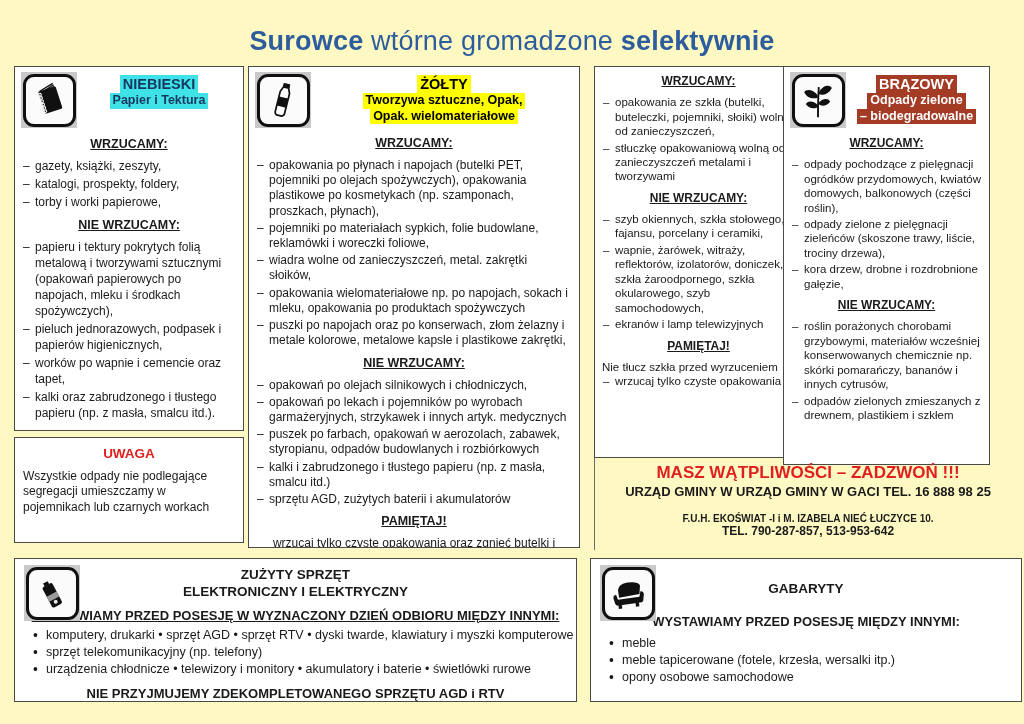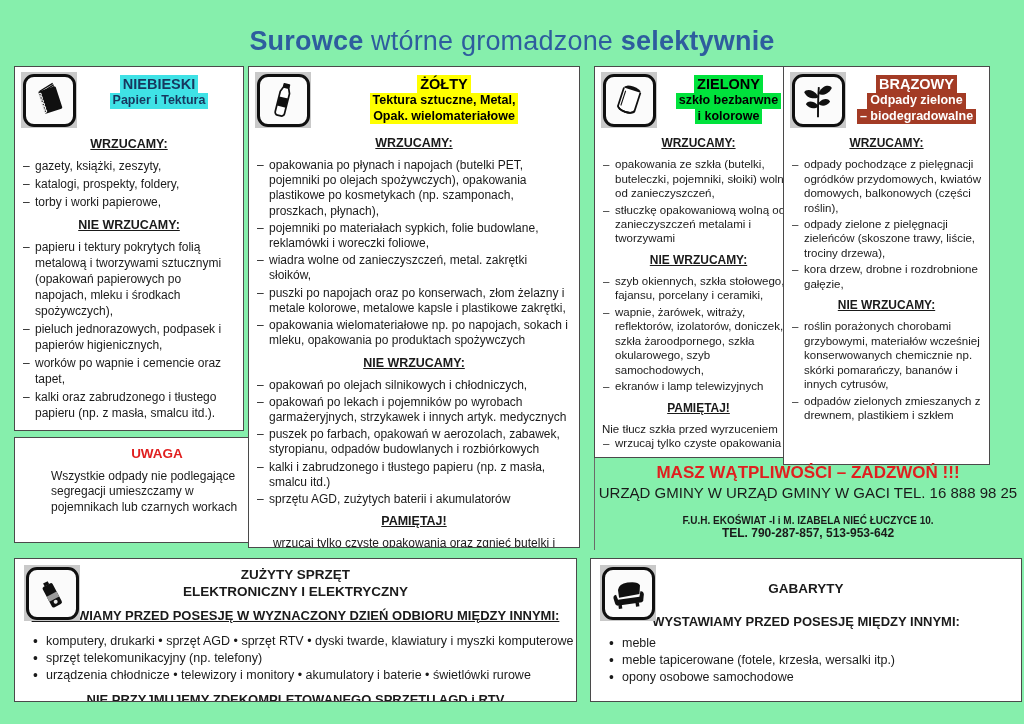--- a/index.html
+++ b/index.html
@@ -1,27 +1,27 @@
 <!DOCTYPE html>
 <html lang="pl"><head>
 <meta charset="utf-8">
 <style>
   html,body{margin:0;padding:0;background:#fff;}
-  .page{position:relative;width:1024px;height:724px;background:#86efac;
+  .page{position:relative;width:1024px;height:724px;background:#fef9c3;
         font-family:"Liberation Sans","DejaVu Sans",sans-serif;color:#1a1a1a;overflow:hidden;}
   
   .title{position:absolute;top:26px;left:0;width:100%;text-align:center;font-size:27px;letter-spacing:.2px;}
   .title .b{font-weight:bold;}
   
   .panel{position:absolute;border:1px solid #4a4a4a;background:#fff;overflow:hidden;}
   #p-blue  {left:14px; top:66px; width:228px;height:363px;font-size:12px;  line-height:1.33;}
   #p-yellow{left:248px;top:66px; width:330px;height:480px;font-size:12px;  line-height:1.27;}
   #p-green {left:594px;top:66px; width:207px;height:390px;font-size:11.5px;line-height:1.26;}
   #p-brown {left:783px;top:66px; width:205px;height:397px;font-size:11.5px;line-height:1.26;}
-  #uwaga   {left:14px; top:437px;width:228px;height:104px;font-size:12px;line-height:1.3;padding-left:28px;}
+  #uwaga   {left:14px; top:437px;width:228px;height:104px;font-size:12px;line-height:1.3;}
   #contact {left:594px;top:458px;width:426px;height:92px;border-left:1px solid #6a6a6a;text-align:center;}
   #electro {left:14px; top:558px;width:561px;height:142px;font-size:12.5px;line-height:1.3;}
   #bulky   {left:590px;top:558px;width:430px;height:142px;font-size:12.5px;line-height:1.3;}
   
   .phead{display:flex;align-items:flex-start;gap:4px;padding:5px 6px 1px 6px;}
   .icon-box{flex:0 0 auto;width:56px;height:56px;background:#c9c9c9;display:flex;align-items:center;justify-content:center;}
   .icon-frame{width:47px;height:47px;border:3px solid #101010;border-radius:11px;background:#fbfbfb;
               display:flex;align-items:center;justify-content:center;}
   .hl-lines{flex:1;text-align:center;padding-top:3px;}
   .hl{display:table;margin:0 auto;background:var(--hl,#ff0);font-weight:bold;font-size:12.5px;padding:0 3px;line-height:1.25;}
@@ -30,29 +30,29 @@
   .sechead{font-weight:bold;text-decoration:underline;text-align:center;margin:7px 0 6px 0;font-size:1.04em;}
   .pbody{padding:0 7px;}
   .dlist .ditem{position:relative;padding-left:13px;margin:0 0 2px 0;}
   .dlist .ditem::before{content:"–";position:absolute;left:1px;top:0;}
   .center{text-align:center;}
   
   #uwaga .utitle{font-weight:bold;text-align:center;margin:7px 0 6px 0;font-size:13.5px;}
   #uwaga .utext{padding:0 8px;}
   
   #contact .c1{font-weight:bold;font-size:17px;padding-top:5px;}
-  #contact .c2{font-weight:normal;font-size:15px;margin-top:1px;}
+  #contact .c2{font-weight:bold;font-size:13px;margin-top:1px;}
   #contact .c3{font-weight:bold;font-size:10px;margin-top:14px;}
   #contact .c4{font-weight:bold;font-size:12px;}
   
   .bicon{position:absolute;left:9px;top:6px;}
   .btitle{font-weight:bold;text-align:center;font-size:13.5px;line-height:1.25;margin-top:8px;}
   .bhead{font-weight:bold;text-align:center;font-size:13px;margin-top:7px;}
   .bhead.u{text-decoration:underline;}
-  .blist{margin-top:8px;padding-left:18px;}
+  .blist{margin-top:2px;padding-left:18px;}
   .blist .bitem{position:relative;padding-left:13px;margin:1px 0;}
   .blist .bitem::before{content:"\2022";position:absolute;left:0;top:0;font-size:1.1em;}
   .bfoot{font-weight:bold;text-align:center;font-size:13px;margin-top:9px;}
   #bulky .btitle{margin-top:22px;}
   #bulky .bhead{margin-top:16px;}
   #bulky .blist{margin-top:4px;}
   svg{display:block;}
 </style>
 </head>
 <body>
@@ -118,66 +118,47 @@
             <g transform="rotate(14 22 22)">
               <rect x="18" y="2.5" width="8" height="4.5" rx="1" fill="#101010"></rect>
               <path d="M19,7 L16.5,13 L16.5,37 a3.5,3.5 0 0,0 3.5,3.5 h4 a3.5,3.5 0 0,0 3.5,-3.5 L27.5,13 L25,7 Z" fill="#ffffff" stroke="#101010" stroke-width="2"></path>
               <rect x="16.8" y="19" width="10.5" height="11" fill="#101010"></rect>
             </g>
           </svg>
         </div>
       </div>
       <div class="hl-lines" style="--hl: #FFFF00; color: rgb(0, 0, 0);">
           <div class="hl">ŻÓŁTY</div>
-          <div class="hl">Tektura sztuczne, Metal,</div>
+          <div class="hl">Tworzywa sztuczne, Opak,</div>
           <div class="hl">Opak. wielomateriałowe</div>
         </div>
     </div>
     <div class="pbody">
       <div class="sechead">WRZUCAMY:</div>
       <div class="dlist">
           <div class="ditem">opakowania po płynach i napojach (butelki PET, pojemniki po olejach spożywczych), opakowania plastikowe po kosmetykach (np. szamponach, proszkach, płynach),</div>
           <div class="ditem">pojemniki po materiałach sypkich, folie budowlane, reklamówki i woreczki foliowe,</div>
           <div class="ditem">wiadra wolne od zanieczyszczeń, metal. zakrętki słoików,</div>
+          <div class="ditem">opakowania wielomateriałowe np. po napojach, sokach i mleku, opakowania po produktach spożywczych</div>
           <div class="ditem">puszki po napojach oraz po konserwach, złom żelazny i metale kolorowe, metalowe kapsle i plastikowe zakrętki,</div>
-          <div class="ditem">opakowania wielomateriałowe np. po napojach, sokach i mleku, opakowania po produktach spożywczych</div>
         </div>
       <div class="sechead">NIE WRZUCAMY:</div>
       <div class="dlist">
           <div class="ditem">opakowań po olejach silnikowych i chłodniczych,</div>
           <div class="ditem">opakowań po lekach i pojemników po wyrobach garmażeryjnych, strzykawek i innych artyk. medycznych</div>
           <div class="ditem">puszek po farbach, opakowań w aerozolach, zabawek, styropianu, odpadów budowlanych i rozbiórkowych</div>
           <div class="ditem">kalki i zabrudzonego i tłustego papieru (np. z masła, smalcu itd.)</div>
           <div class="ditem">sprzętu AGD, zużytych baterii i akumulatorów</div>
         </div>
       <div class="sechead">PAMIĘTAJ!</div>
       <div class="center">wrzucaj tylko czyste opakowania oraz zgnieć butelki i puszki</div>
     </div>
   </section>
 
   <section class="panel" id="p-green">
-    <div class="phead">
-      <div class="icon-box">
-        <div class="icon-frame">
-          <svg viewBox="0 0 44 44" width="38" height="38" aria-hidden="true">
-            <g transform="rotate(18 22 22)">
-              <ellipse cx="22" cy="9.5" rx="10" ry="3.8" fill="#101010"></ellipse>
-              <path d="M12,10 L12,32 a10,4.5 0 0,0 20,0 L32,10" fill="#ffffff" stroke="#101010" stroke-width="2"></path>
-              <path d="M12,32 a10,4.5 0 0,0 20,0" fill="none" stroke="#101010" stroke-width="2"></path>
-              <path d="M15,13 L15,31" stroke="#101010" stroke-width="1.2"></path>
-            </g>
-          </svg>
-        </div>
-      </div>
-      <div class="hl-lines" style="--hl: #00E23C; color: rgb(0, 0, 0);">
-          <div class="hl">ZIELONY</div>
-          <div class="hl">szkło bezbarwne</div>
-          <div class="hl">i kolorowe</div>
-        </div>
-    </div>
     <div class="pbody">
       <div class="sechead">WRZUCAMY:</div>
       <div class="dlist">
           <div class="ditem">opakowania ze szkła (butelki, buteleczki, pojemniki, słoiki) wolne od zanieczyszczeń,</div>
           <div class="ditem">stłuczkę opakowaniową wolną od zanieczyszczeń metalami i tworzywami</div>
         </div>
       <div class="sechead">NIE WRZUCAMY:</div>
       <div class="dlist">
           <div class="ditem">szyb okiennych, szkła stołowego, fajansu, porcelany i ceramiki,</div>
           <div class="ditem">wapnie, żarówek, witraży, reflektorów, izolatorów, doniczek, szkła żaroodpornego, szkła okularowego, szyb samochodowych,</div>

